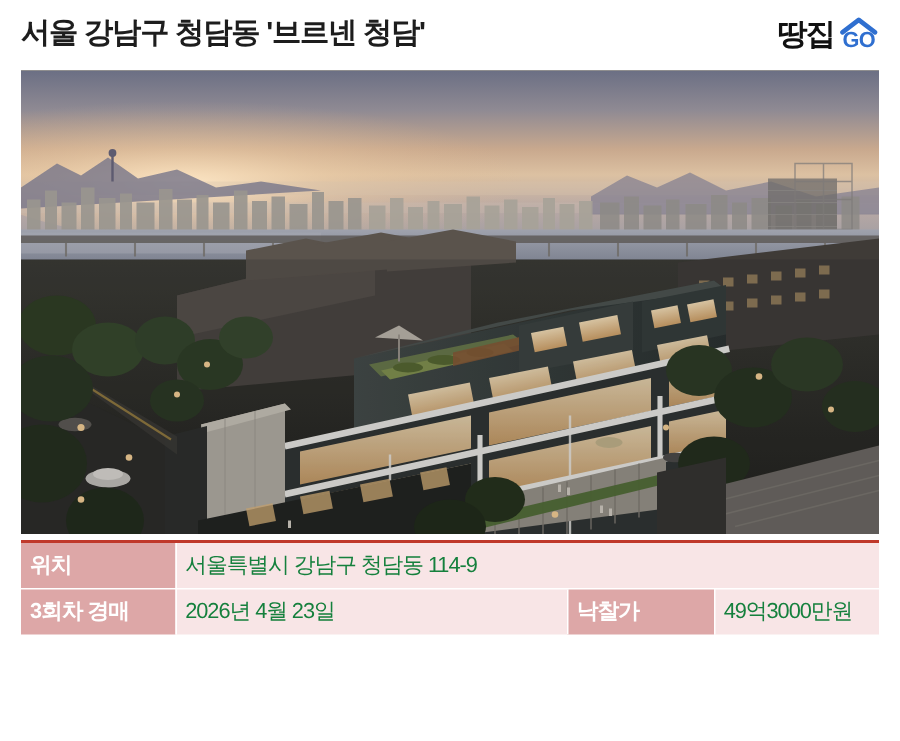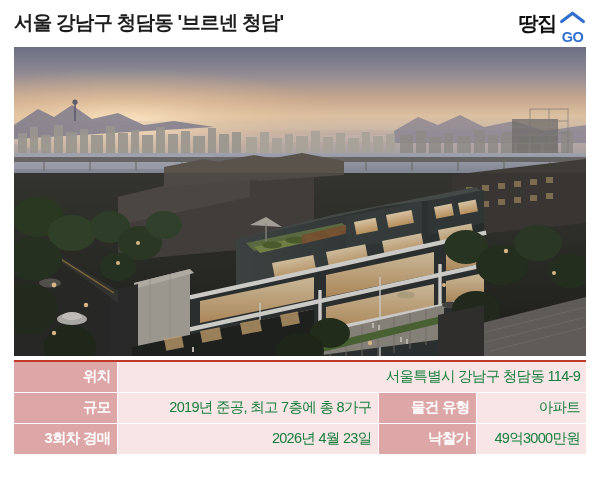--- a/index.html
+++ b/index.html
@@ -22,41 +22,41 @@
   }
   .logo{display:flex;align-items:center;gap:3px;}
   .logo-word{
     font-size:20px;font-weight:bold;color:#111;letter-spacing:-1.2px;line-height:1;
   }
   .logo-mark{
     position:relative;width:27px;height:25px;display:inline-block;
   }
   .logo-mark svg{position:absolute;left:0;top:0;}
   .logo-go{
-    position:absolute;left:0;top:19px;width:27px;text-align:center;
+    position:absolute;left:0;top:9px;width:27px;text-align:center;
     font-size:14.5px;font-weight:bold;color:#2f6fd0;letter-spacing:-0.5px;
     line-height:1;
   }
 
   
   .photo{
     position:absolute;left:14px;top:47px;width:572px;height:309px;
     overflow:hidden;background:#2a2722;
   }
   .photo svg{display:block;}
 
   
   .spec-table{
     position:absolute;left:14px;top:360px;width:572px;
     border-collapse:collapse;border-top:2px solid #c0392b;
     table-layout:fixed;
   }
   .spec-table td{
     height:31px;padding:0 6px;box-sizing:border-box;
-    font-size:14.5px;letter-spacing:-0.7px;text-align:right;
+    font-size:14.5px;letter-spacing:-0.7px;text-align:left;
     vertical-align:middle;border-bottom:1px solid #ffffff;
   }
   .th-cell{
     background:#dda7a7;color:#ffffff;font-weight:bold;
     border-right:1px solid #ffffff;
   }
   .td-cell{
     background:#f8e5e6;color:#15803d;
   }
   .td-cell.divider{border-right:1px solid #ffffff;}
@@ -402,26 +402,20 @@
         <col style="width:261px">
         <col style="width:98px">
         <col style="width:110px">
     </colgroup>
     <tbody>
       <tr>
         <td class="th-cell">위치</td>
         <td class="td-cell" colspan="3">서울특별시 강남구 청담동 114-9</td>
       </tr>
       <tr>
-        <td class="th-cell">규모</td>
-        <td class="td-cell divider">2019년 준공, 최고 7층에 총 8가구</td>
-        <td class="th-cell">물건 유형</td>
-        <td class="td-cell">아파트</td>
-      </tr>
-      <tr>
         <td class="th-cell">3회차 경매</td>
         <td class="td-cell divider">2026년 4월 23일</td>
         <td class="th-cell">낙찰가</td>
         <td class="td-cell">49억3000만원</td>
       </tr>
     </tbody>
   </table>
 
 </div>
 

